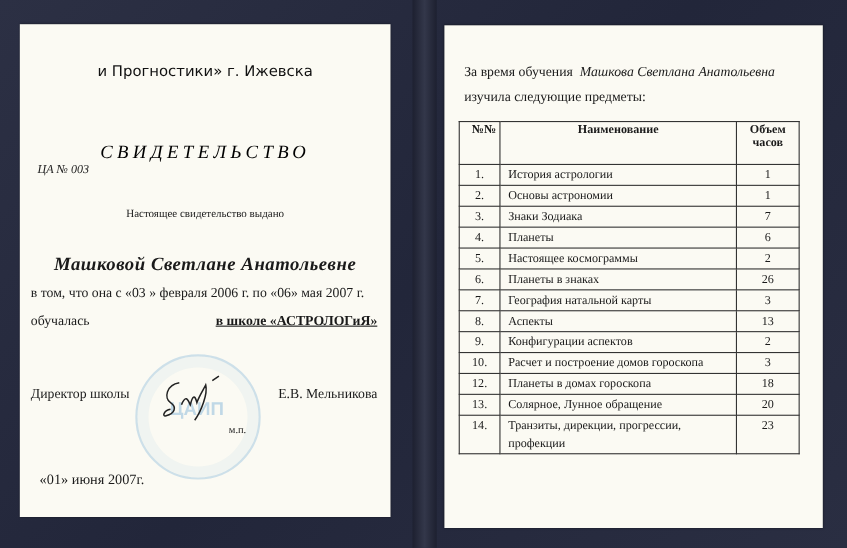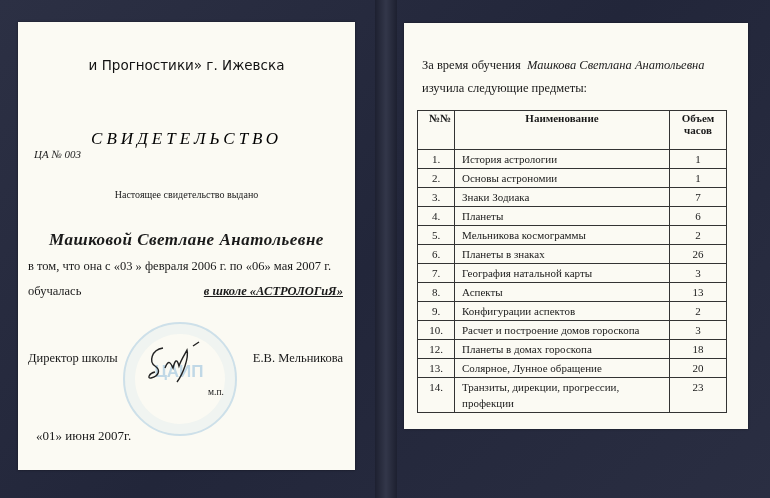--- a/index.html
+++ b/index.html
@@ -13,21 +13,21 @@
   }
   .spine {
     position: absolute; left: 375px; top: 0; width: 22px; height: 498px;
     background: linear-gradient(90deg, #1d2030, #33374a 50%, #1d2030);
   }
   .page {
     position: absolute; background: #fbfaf3;
     box-shadow: 0 0 2px rgba(0,0,0,0.5);
   }
   .page.left { left: 18px; top: 22px; width: 337px; height: 448px; }
-  .page.right { left: 404px; top: 23px; width: 344px; height: 406px; }
+  .page.right { left: 404px; top: 23px; width: 344px; height: 457px; }
 
   .org {
     position: absolute; left: 0; width: 100%; top: 33px; text-align: center;
     font-family: "DejaVu Sans", sans-serif; font-size: 13.5px; line-height: 21px; color: #111;
   }
   .cert-title {
     position: absolute; left: 0; width: 100%; top: 107px; text-align: center;
     font-family: "Liberation Serif", serif; font-style: italic; font-size: 17px;
     letter-spacing: 4px; color: #000000;
   }
@@ -41,21 +41,21 @@
   }
   .holder {
     position: absolute; left: 0; width: 100%; top: 208px; text-align: center;
     font-style: italic; font-weight: bold; font-size: 17px; letter-spacing: 0.5px;
   }
   .line { position: absolute; left: 10px; right: 12px; font-size: 12.5px; }
   .l-period { top: 237px; }
   .l-school, .l-program { display: flex; justify-content: space-between; }
   .l-school { top: 262px; }
   .l-program { top: 289px; }
-  .u-ital { font-style: italic; font-weight: bold; text-decoration: underline; }
+  .u-ital { font-weight: bold; text-decoration: underline; }
   .director { top: 329px; display: flex; justify-content: space-between; }
   .mp { position: absolute; left: 190px; top: 365px; font-size: 9.5px; }
   .date { position: absolute; left: 18px; top: 406px; font-size: 13px; }
 
   .stamp {
     position: absolute; left: 105px; top: 300px; width: 110px; height: 110px;
     border-radius: 50%; border: 2px solid rgba(120,175,215,0.35);
     box-shadow: inset 0 0 0 10px rgba(120,175,215,0.08);
   }
   .stamp-inner {
@@ -148,21 +148,21 @@
           <td class="c-name">Знаки Зодиака</td>
           <td class="c-hours">7</td>
         </tr>
         <tr>
           <td class="c-num">4.</td>
           <td class="c-name">Планеты</td>
           <td class="c-hours">6</td>
         </tr>
         <tr>
           <td class="c-num">5.</td>
-          <td class="c-name">Мельникова космограммы</td>
+          <td class="c-name">Настоящее космограммы</td>
           <td class="c-hours">2</td>
         </tr>
         <tr>
           <td class="c-num">6.</td>
           <td class="c-name">Планеты в знаках</td>
           <td class="c-hours">26</td>
         </tr>
         <tr>
           <td class="c-num">7.</td>
           <td class="c-name">География натальной карты</td>

